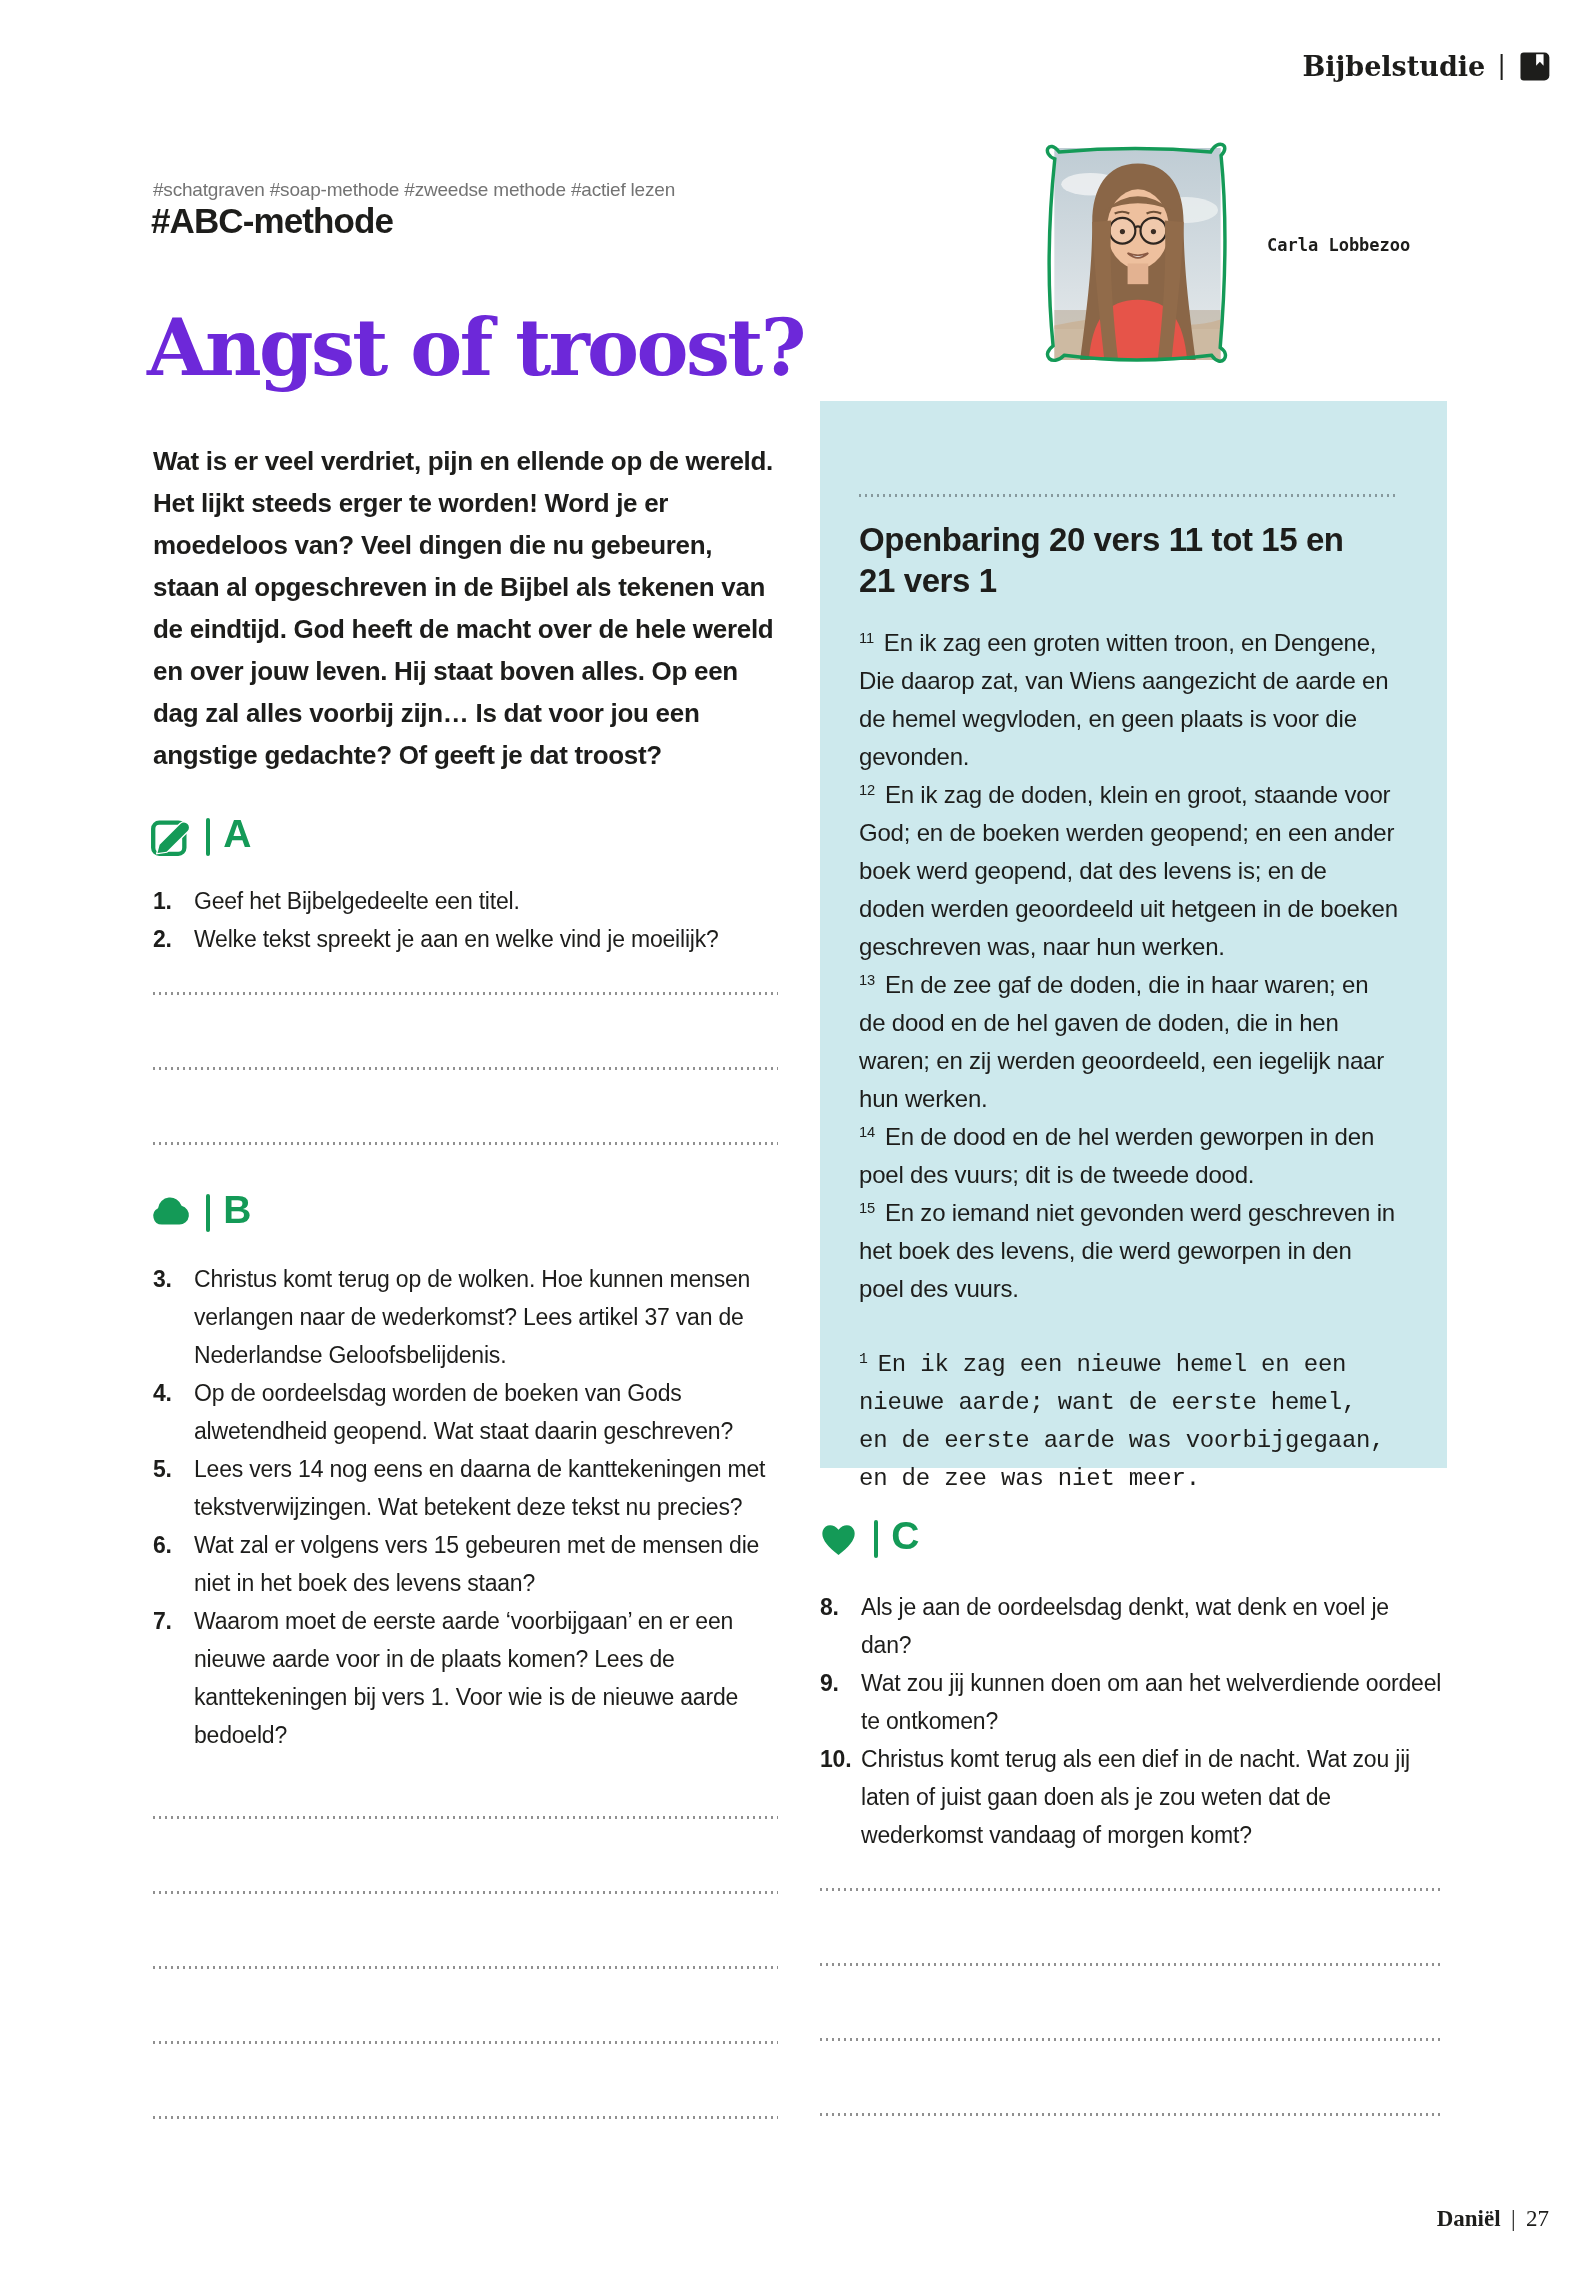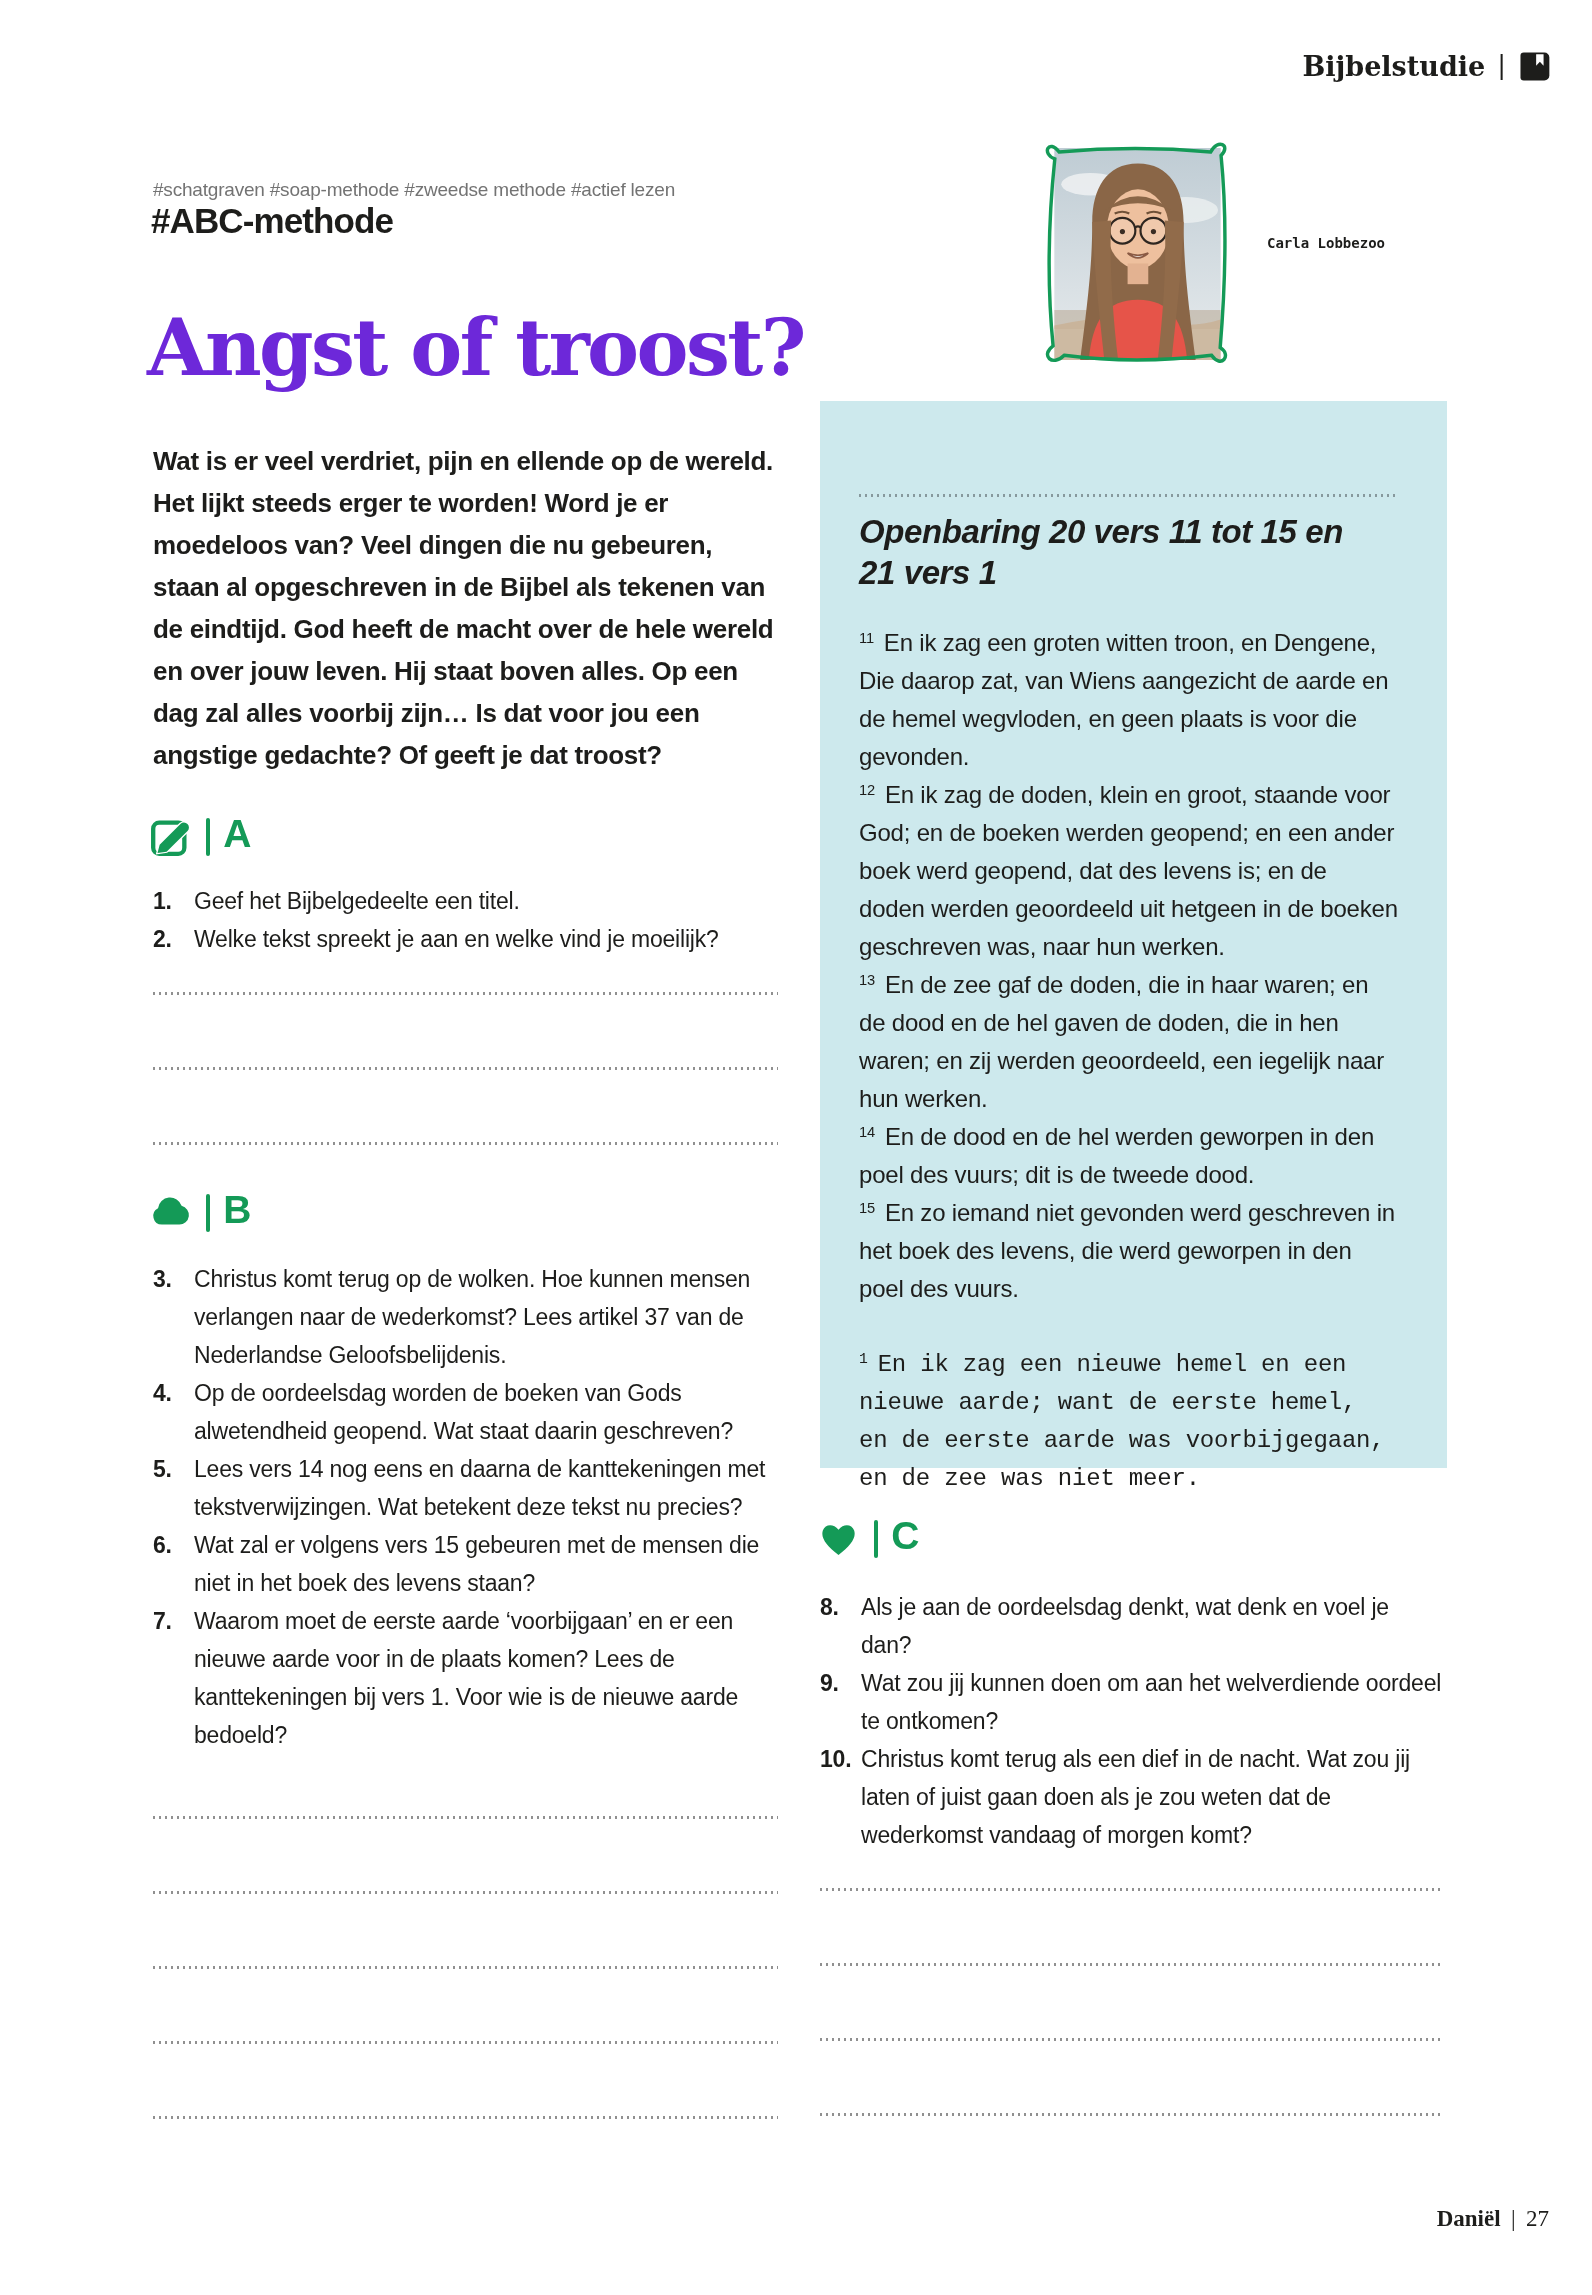--- a/index.html
+++ b/index.html
@@ -20,21 +20,21 @@
   .method{position:absolute; left:151px; top:201px; font-size:35px; font-weight:bold; letter-spacing:-0.9px;}
   .title{
     position:absolute; left:147px; top:257px; font-family:"DejaVu Serif", serif;
     font-weight:bold; font-size:78px; line-height:1; color:#6d28d9; letter-spacing:-2.6px;
   }
   
   .photo{position:absolute; left:1054px; top:148px;}
   .photo-frame{position:absolute; left:1035px; top:130px;}
   .author{
     position:absolute; left:1267px; top:235px;
-    font-family:"DejaVu Sans Mono", monospace; font-weight:bold; font-size:14px;text-align:right;
+    font-family:"DejaVu Sans Mono", monospace; font-weight:bold; font-size:17px;text-align:right;
   }
   
   .intro{
     position:absolute; left:153px; top:414px; width:627px;
     font-size:26px; font-weight:bold; line-height:42px; letter-spacing:-0.3px;
   }
   
   .sec-head{position:absolute; display:flex; align-items:center; gap:13px; height:47px;}
   .sec-head svg{display:block;}
   .sec-bar{width:4.3px; height:38px; background:#149a57; border-radius:2.6px;}
@@ -58,22 +58,22 @@
   
   .scripture{
     position:absolute; left:820px; top:401px; width:627px; height:1067px;
     background:#cde9ed;
   }
   .scripture .box-dots{
     position:absolute; left:39px; right:49px; top:93px; height:2.6px;
     background:repeating-linear-gradient(to right,#87999d 0 1.7px,transparent 1.7px 6px);
   }
   .scripture h2{
-    position:absolute; left:39px; right:43px; top:110px; margin:0;
-    font-size:33px; line-height:41px; font-weight:bold; letter-spacing:-0.4px;font-style:italic;
+    position:absolute; left:39px; right:43px; top:118px; margin:0;
+    font-size:33px; line-height:41px; font-weight:bold; letter-spacing:-0.4px;
   }
   .verses{position:absolute; left:39px; right:49px; top:223px;}
   .verse{margin:0; font-size:24px; line-height:38px; letter-spacing:-0.2px;}
   .verse sup{font-size:14.7px; line-height:0; vertical-align:7.8px; margin-right:10px;}
   .verse.gap{margin-top:38px;font-family:Liberation Mono, monospace;}
   
   .footer{
     position:absolute; right:43px; top:2206px; display:flex; align-items:flex-end; gap:10.4px;
     font-family:Liberation Serif, serif; font-size:23px;
   }

